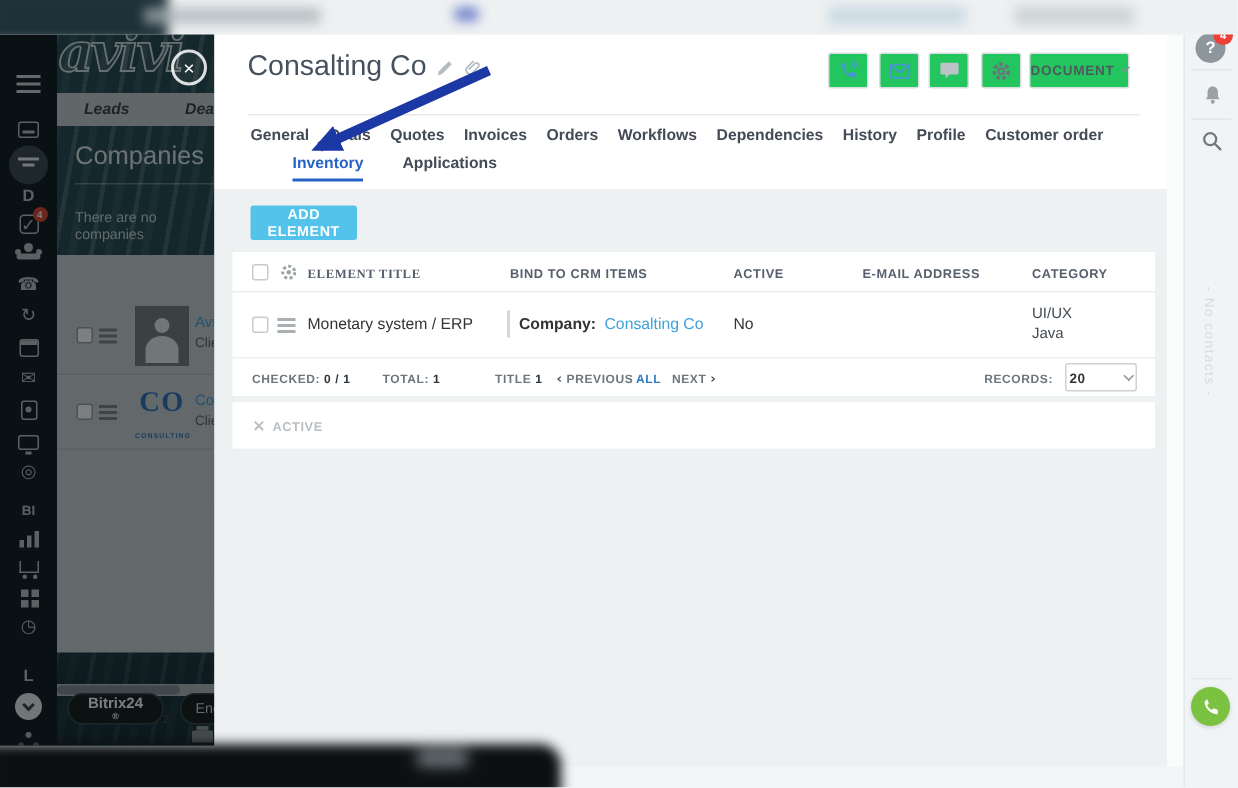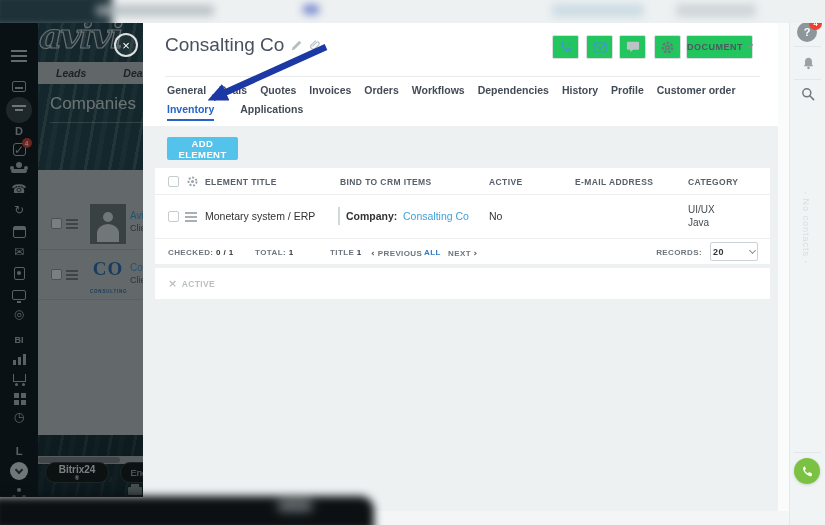--- a/index.html
+++ b/index.html
@@ -100,21 +100,21 @@
   .panel-title{font-size:19px;color:#47515e;}
   .hdr-divider{position:absolute;left:22px;right:18px;top:62px;height:1px;background:#e8eaec;}
   .hbtn{position:absolute;top:21px;height:24px;background:#22c55e;border:1px solid #d8dde0;border-radius:2px;
         display:flex;align-items:center;justify-content:center;cursor:pointer;padding:0;}
   .doc-btn{font-size:9px;font-weight:bold;color:#50585f;letter-spacing:.5px;gap:6px;
            font-family:"Liberation Sans","DejaVu Sans",sans-serif;}
   .chev-down{width:5px;height:5px;border-right:1.5px solid #8a9297;border-bottom:1.5px solid #8a9297;transform:rotate(45deg);margin-top:-3px;}
   .tabs1{position:absolute;left:24px;top:70px;display:flex;gap:13px;font-size:10.5px;font-weight:bold;color:#434b57;}
   .tabs2{position:absolute;left:24px;top:89px;display:flex;gap:26px;font-size:10.5px;font-weight:bold;color:#434b57;}
   .tab{cursor:pointer;white-space:nowrap;}
-  .tab.active{color:#2564c6;padding-bottom:4px;border-bottom:2px solid #2564c6;}
+  .tab.active{color:#2564c6;padding-bottom:4px;border-bottom:2px solid #2564c6;margin-left:28px;}
   .panel-body{position:absolute;left:0;top:112px;right:0;bottom:0;background:#eef1f2;}
   .add-btn{position:absolute;left:24px;top:11px;width:71px;height:23px;background:#54c3eb;border:none;border-radius:2px;
            color:#fff;font-size:9.5px;font-weight:bold;letter-spacing:.4px;cursor:pointer;
            font-family:"Liberation Sans","DejaVu Sans",sans-serif;}
   .grid-card{position:absolute;left:12px;right:8px;top:42px;background:#fff;}
   .g-hrow{position:relative;height:27px;border-bottom:1px solid #ebedef;}
   .g-col{position:absolute;top:9px;font-size:8.5px;font-weight:bold;color:#565f6b;letter-spacing:.4px;}
   .g-drow{position:relative;height:43px;}
   .g-title{position:absolute;left:50px;top:15px;font-size:10.5px;color:#333;}
   .bind-bar{position:absolute;left:183px;top:12px;width:2px;height:18px;background:#d3d8da;}
@@ -239,20 +239,21 @@
     </div>
 
     <div class="bg-main">
       <div class="bg-logo">avivi</div>
       <div class="bg-navtabs">
         <span style="margin-left:18px;">Leads</span>
         <span style="margin-left:37px;">Deals</span>
       </div>
       <div class="bg-title">Companies</div>
       <div class="bg-hr"></div>
+      <div class="bg-empty">There are no companies</div>
 
       <div class="bg-grid">
         <div class="bgg-row" style="top:27px;height:53px;">
           <span class="cbx" style="left:13px;top:21px;"></span>
           <span class="ham" style="left:28px;top:22px;"></span>
           <span class="avatar"></span>
           <span class="bg-name" style="top:13px;">Avivi</span>
           <span class="bg-type" style="top:26px;">Client</span>
         </div>
         <div class="bgg-row" style="top:80px;height:50px;">
@@ -349,21 +350,21 @@
     <div class="panel-body">
       <button class="add-btn">ADD ELEMENT</button>
 
       <div class="grid-card">
         <div class="g-hrow">
           <span class="cbx" style="left:13px;top:8px;border-color:#c6ccce;"></span>
           <svg style="position:absolute;left:31px;top:7px;" width="13" height="13">
             <circle cx="6.5" cy="6.5" r="4" fill="none" stroke="#9aa3a8" stroke-width="2" stroke-dasharray="2 1.6"></circle>
               <circle cx="6.5" cy="6.5" r="1.5" fill="#9aa3a8"></circle>
           </svg>
-          <span class="g-col" style="left:50px;">ELEMENT TITLE</span>
+          <span class="g-col" style="left:50px;font-family:Liberation Serif, serif;">ELEMENT TITLE</span>
           <span class="g-col" style="left:185px;">BIND TO CRM ITEMS</span>
           <span class="g-col" style="left:334px;">ACTIVE</span>
           <span class="g-col" style="left:420px;">E-MAIL ADDRESS</span>
           <span class="g-col" style="left:533px;">CATEGORY</span>
         </div>
 
         <div class="g-drow">
           <span class="cbx" style="left:13px;top:16px;border-color:#c6ccce;"></span>
           <span class="ham" style="left:30px;top:17px;background:#a8b0b4;box-shadow:0 4px 0 #a8b0b4,0 8px 0 #a8b0b4;"></span>
           <span class="g-title">Monetary system / ERP</span>

